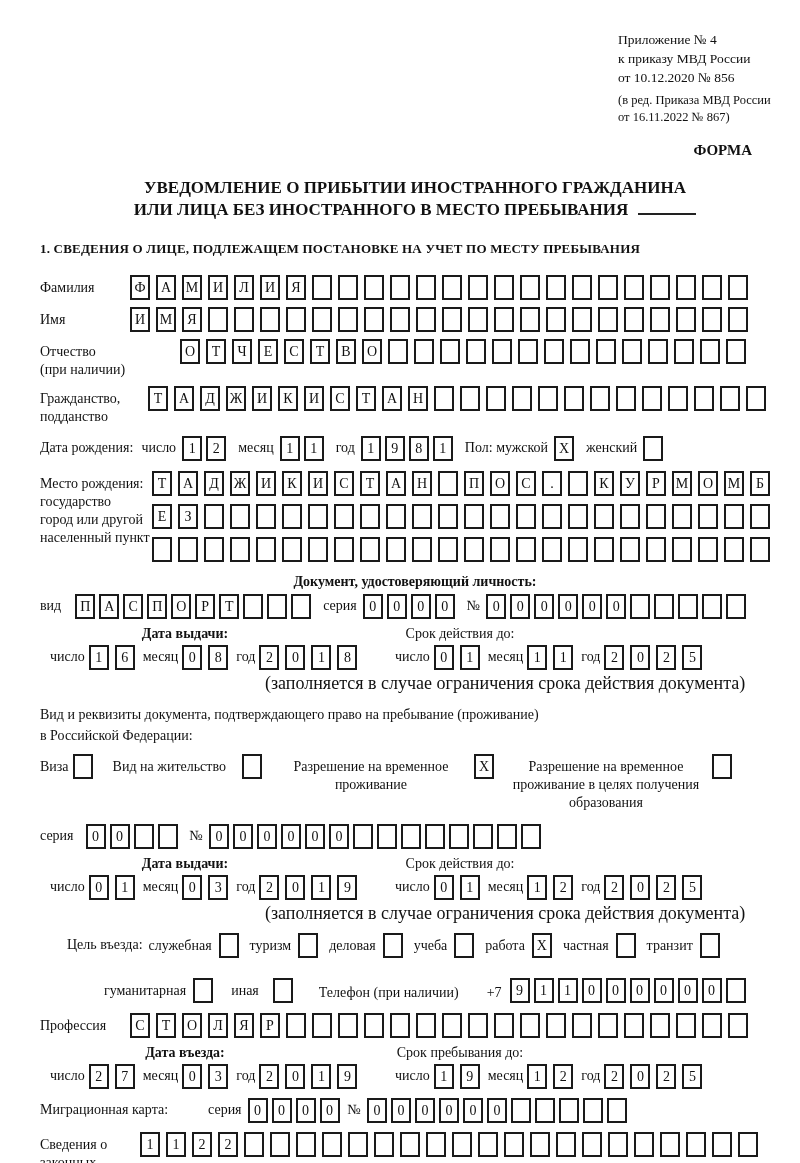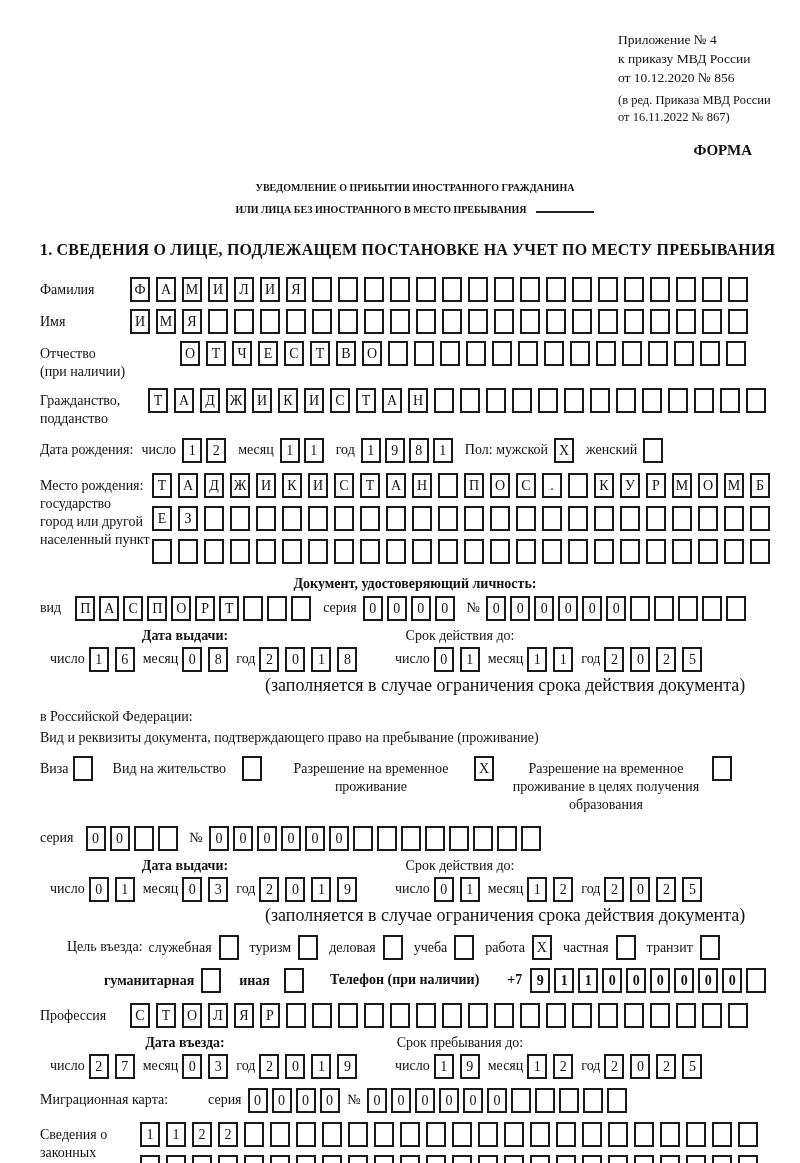--- a/index.html
+++ b/index.html
@@ -10,24 +10,24 @@
     font-family:"Liberation Serif", "DejaVu Serif", serif;
     font-size:14px;
   }
   .page { padding:30px 10px 0 40px; }
 
   
   .hdr { margin-left:578px; font-size:13.5px; line-height:19px; }
   .hdr-sub { margin-top:5px; font-size:12.5px; line-height:17px; }
   .forma { margin-top:16px; padding-right:38px; text-align:right; font-weight:bold; font-size:15px; }
 
-  .title { margin-top:18px; text-align:center; font-weight:bold; font-size:10px; line-height:22px; }
+  .title { margin-top:18px; text-align:center; font-weight:bold; font-size:17px; line-height:22px; }
   .title-underline { display:inline-block; width:58px; border-bottom:2.5px solid #222; height:14px; margin-left:10px; }
 
-  .section-heading { margin-top:20px; font-weight:bold; font-size:16px; letter-spacing:0.2px; }
+  .section-heading { margin-top:20px; font-weight:bold; font-size:13px; letter-spacing:0.2px; }
 
   
   .row { display:flex; align-items:flex-start; margin-top:7px; }
   .lbl { flex-shrink:0; padding-top:4px; line-height:18px; }
   .w90 { width:90px; } .w108 { width:108px; } .w140 { width:140px; }
   .w112 { width:112px; } .w100 { width:100px; }
   .inline-lbl { padding-top:4px; margin-right:8px; white-space:nowrap; }
   .sub { padding-top:4px; margin:0 6px 0 12px; white-space:nowrap; }
   .sub.first { margin-left:0; }
 
@@ -64,21 +64,21 @@
   .res-opt { display:flex; align-items:flex-start; }
   .opt-lbl { padding-top:4px; margin-right:8px; line-height:18px; }
   .opt-lbl.c2 { width:190px; text-align:center; }
   .opt-lbl.c3 { width:196px; text-align:center; }
   .res-opt + .res-opt { margin-left:14px; }
 
   
   .purpose-row { display:flex; align-items:flex-start; margin-top:9px; }
   .p-opt { display:flex; align-items:flex-start; margin-left:11px; }
   .p-opt .opt-lbl { margin-right:7px; }
-  .purpose-row2 { display:flex; align-items:flex-start; margin-top:8px; margin-left:64px;font-weight:bold; }
+  .purpose-row2 { display:flex; align-items:center; margin-top:20px; margin-left:64px; }
   .purpose-row2 .p-opt:first-child { margin-left:0; }
   .phone-lbl { padding-top:4px; margin:0 10px 0 26px; white-space:nowrap; }
   .phone-prefix { padding-top:4px; margin-right:8px; }
 </style>
 </head>
 <body>
 
 <div class="page">
 
   <div class="hdr">
@@ -425,22 +425,22 @@
               <span class="cell">2</span>
               <span class="cell">5</span>
             </span>
         </div>
       </div>
     </div>
     <div class="date-note">(заполняется в случае ограничения срока действия документа)</div>
   </div>
 
   <div class="res-intro">
+    <div>Вид и реквизиты документа, подтверждающего право на пребывание (проживание)</div>
     <div>в Российской Федерации:</div>
-    <div>Вид и реквизиты документа, подтверждающего право на пребывание (проживание)</div>
   </div>
 
   <div class="res-opts">
     <div class="res-opt">
       <span class="opt-lbl" style="margin-right:4px;">Виза</span>
       <span class="cells">
           <span class="cell"></span>
         </span>
     </div>
     <div class="res-opt" style="margin-left:20px;">

